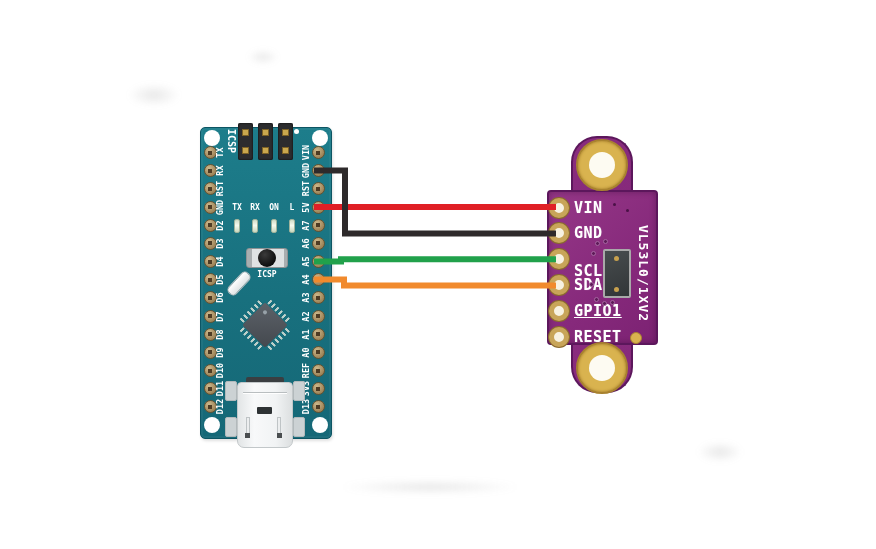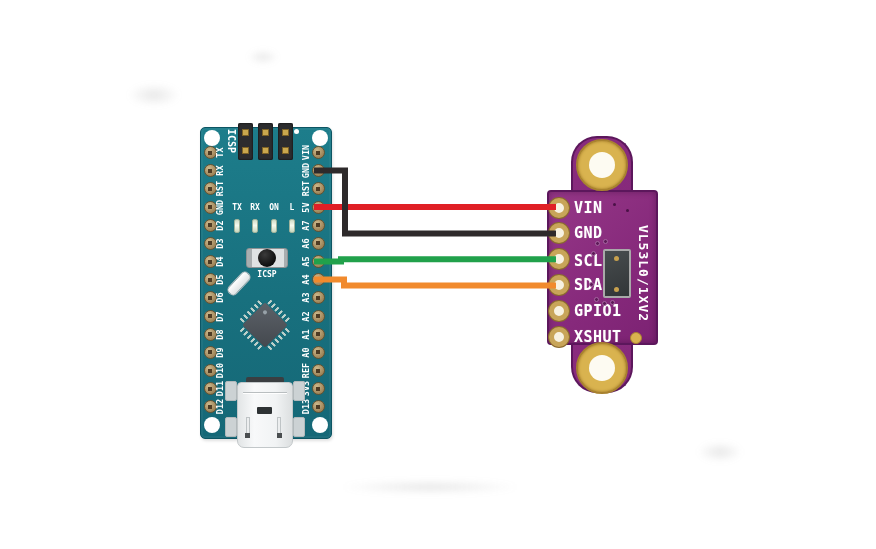--- a/index.html
+++ b/index.html
@@ -287,27 +287,27 @@
   <div class="mount-hole" style="left:576px;top:342px;">
     <div class="mount-hole-inner"></div>
   </div>
 
   <div id="sensor-pins">
       <div class="spad" style="left: 549px; top: 197.5px;"></div>
       <div class="slabel" style="top: 199.5px;">VIN</div>
       <div class="spad" style="left: 549px; top: 223.4px;"></div>
       <div class="slabel" style="top: 225.4px;">GND</div>
       <div class="spad" style="left: 549px; top: 249.3px;"></div>
-      <div class="slabel" style="top: 253px; text-align: right;">SCL</div>
+      <div class="slabel" style="top: 263px; text-align: right;">SCL</div>
       <div class="spad" style="left: 549px; top: 275.2px;"></div>
       <div class="slabel" style="top: 277.2px;">SDA</div>
       <div class="spad" style="left: 549px; top: 301.1px;"></div>
-      <div class="slabel" style="top: 303.1px;">GPIO1</div>
+      <div class="slabel" style="top: 303.1px; text-decoration: underline;">GPIO1</div>
       <div class="spad" style="left: 549px; top: 327px;"></div>
-      <div class="slabel" style="top: 329px;">XSHUT</div>
+      <div class="slabel" style="top: 329px;">RESET</div>
     </div>
 
   <div class="via" style="left:595px;top:241px;"></div>
   <div class="via" style="left:603px;top:239px;"></div>
   <div class="via" style="left:591px;top:251px;"></div>
   <div class="via" style="left:589px;top:282px;"></div>
   <div class="via" style="left:594px;top:297px;"></div>
   <div class="via" style="left:602px;top:301px;"></div>
   <div class="via" style="left:610px;top:300px;"></div>
   <div class="pcb-dot" style="left:613px;top:203px;"></div>

